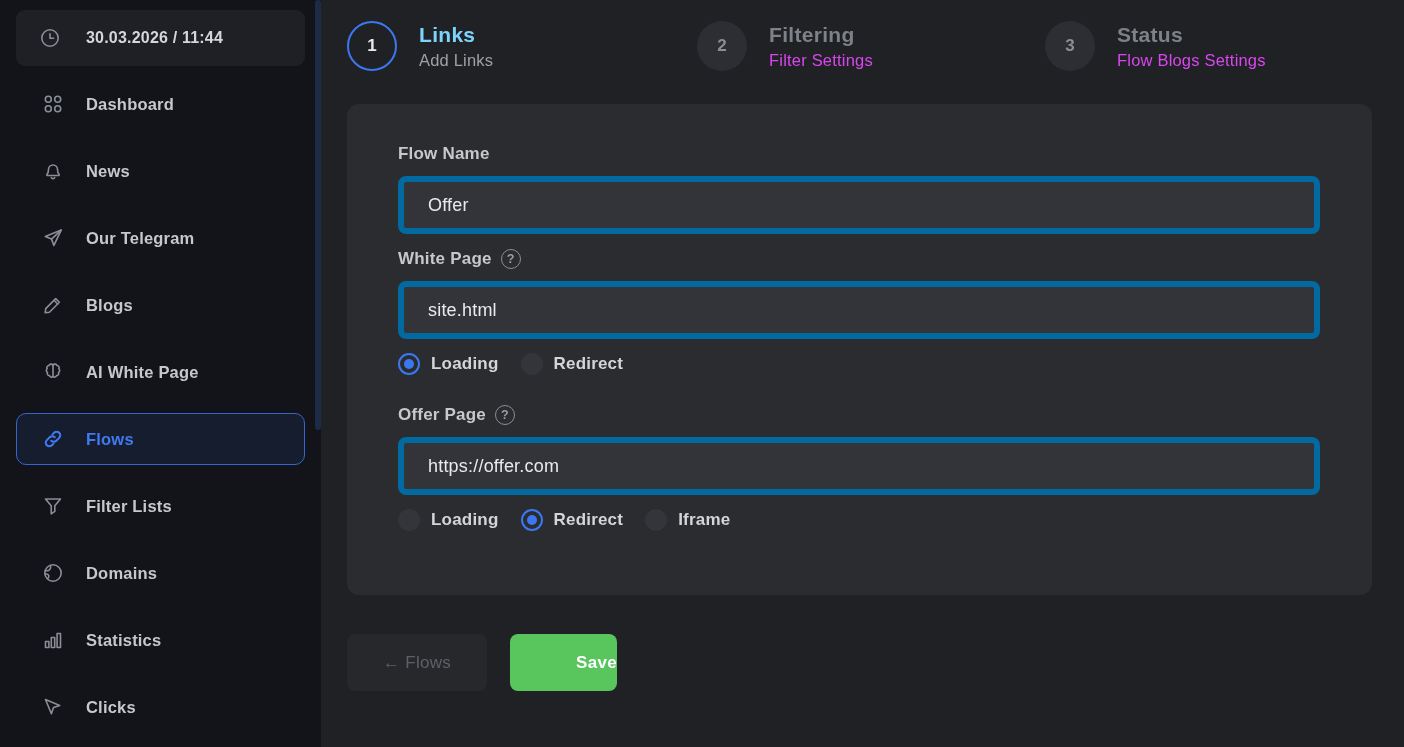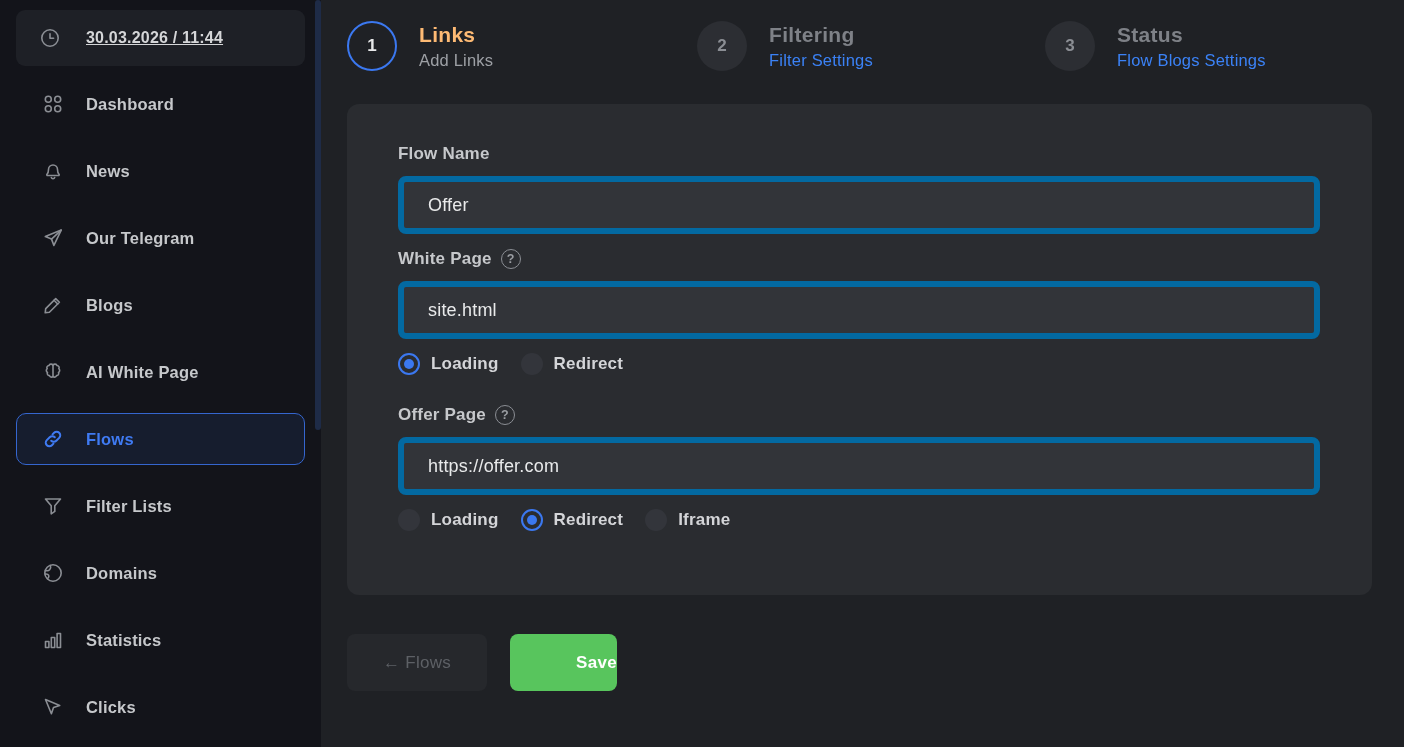--- a/index.html
+++ b/index.html
@@ -18,21 +18,21 @@
     width:321px; min-width:321px; height:747px;
     background:#13141a;
   }
   .datebox {
     margin:10px 16px 0 16px;
     height:56px;
     background:#1e2026;
     border-radius:9px;
     display:flex; align-items:center;
     padding-left:22px; gap:24px;
-    color:#d5d6d8; font-size:16px; font-weight:600;text-decoration:underline;
+    color:#d5d6d8; font-size:16px; font-weight:600;
   }
   .side-nav { padding:12px 16px; display:flex; flex-direction:column; gap:15px;text-align:center; }
   .nav-item {
     height:52px; border-radius:10px;
     display:flex; align-items:center;
     padding-left:24px; gap:21px;
     border:1px solid transparent;
     cursor:pointer;
     color:#c6c8cb; font-size:16.5px; font-weight:600;
   }
@@ -57,25 +57,25 @@
   .step { position:absolute; top:21px; display:flex; gap:22px; cursor:pointer; }
   .step-1 { left:26px; } .step-2 { left:376px; } .step-3 { left:724px; }
   .step-circle {
     width:50px; height:50px; border-radius:50%;
     display:flex; align-items:center; justify-content:center;
     font-size:17px; font-weight:600;
   }
   .step.active .step-circle { border:2px solid #3b78f0; color:#e8e9ea; background:transparent; }
   .step.inactive .step-circle { background:#2c2e33; color:#8b8e94; }
   .step-title { font-size:21px; font-weight:700; line-height:27px; letter-spacing:.3px; }
-  .step.active .step-title { color:#fdba74; }
+  .step.active .step-title { color:#7dd3fc; }
   .step.inactive .step-title { color:#7e8187; }
   .step-sub { font-size:16.5px; line-height:24px; }
   .step.active .step-sub { color:#9da0a5; }
-  .step.inactive .step-sub { color:#3b82f6;text-align:right; }
+  .step.inactive .step-sub { color:#d946ef;text-align:right; }
 
   
   .card {
     margin-left:26px;
     width:1025px;
     background:#2a2c30;
     border-radius:12px;
     padding:40px 52px 64px 51px;
   }
   .fld-label {

